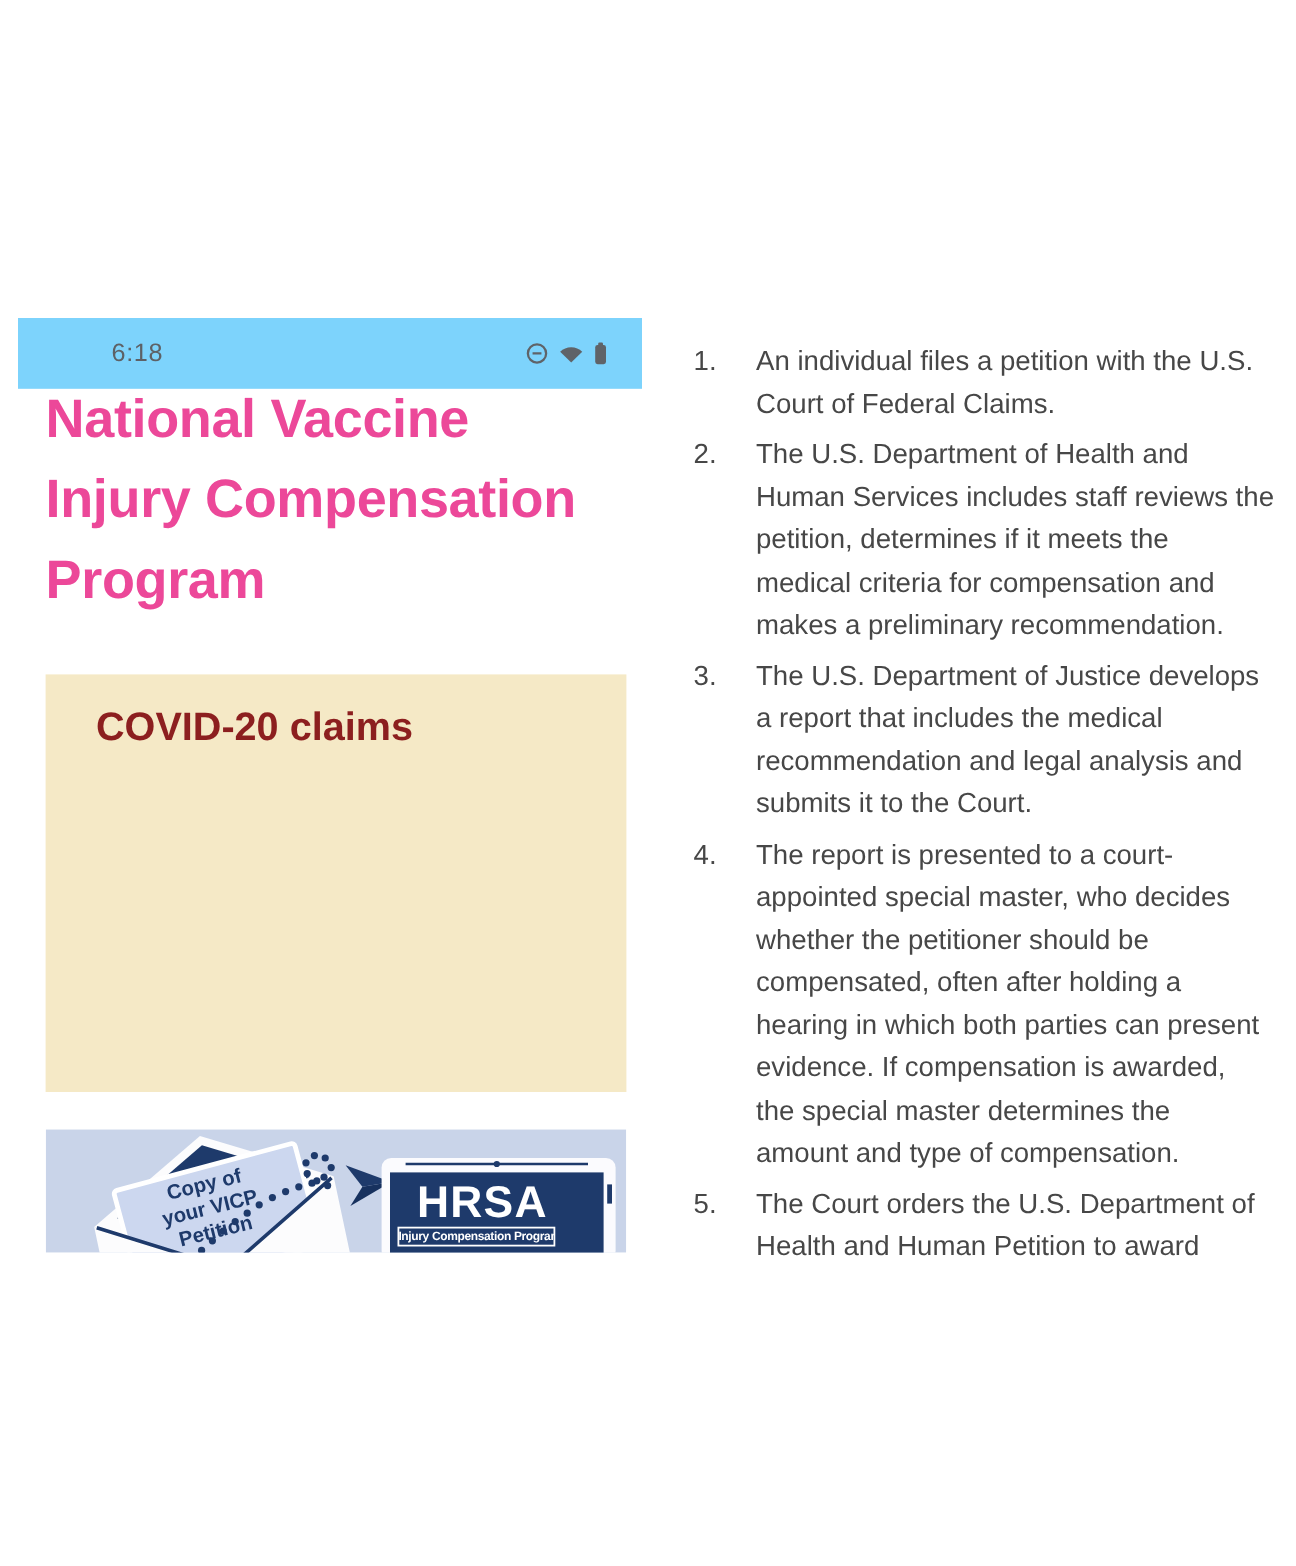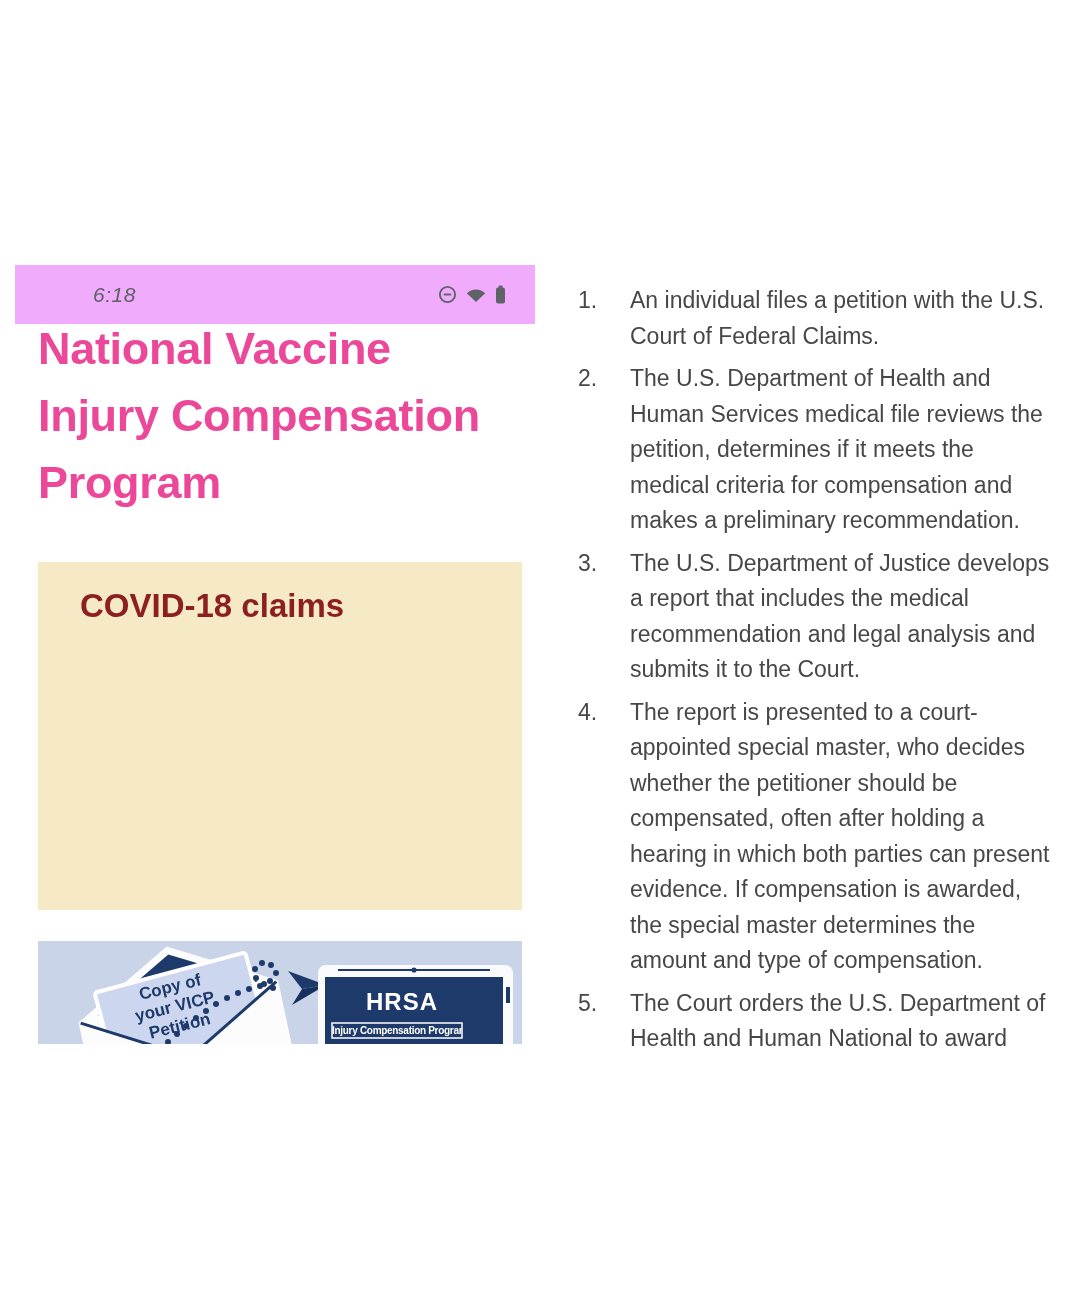--- a/index.html
+++ b/index.html
@@ -8,22 +8,22 @@
     width: 1080px; height: 1305px;
     position: relative;
     font-family: "Liberation Sans", sans-serif;
     overflow: hidden;
   }
 
   
   .status-bar {
     position: absolute; left: 15px; top: 265px;
     width: 520px; height: 59px;
-    background: #f0abfc;
-    display: flex; align-items: center; font-style: italic;
+    background: #7dd3fc;
+    display: flex; align-items: center;
   }
   .status-time {
     margin-left: 78px;
     font-size: 21px; color: #5d6166; letter-spacing: 0.5px;
   }
   .status-icons {
     margin-left: auto; margin-right: 28px;
     display: flex; align-items: center; gap: 7px;
   }
   .status-icons svg { display: block; }
@@ -71,21 +71,21 @@
     position: absolute; left: 62px; top: 36px; width: 150px;
     transform: rotate(-14deg);
     text-align: center;
     font-size: 17px; font-weight: 700; line-height: 20px;
     color: #1e3a6b;
     white-space: pre-line;
   }
   .hrsa-text {
     position: absolute; left: 287px; top: 44px; width: 154px;
     text-align: center;
-    font-size: 24px; font-weight: 700; letter-spacing: 1px;
+    font-size: 37px; font-weight: 700; letter-spacing: 1px;
     color: #ffffff; line-height: 34px;
   }
   .hrsa-caption {
     position: absolute; left: 294px; top: 82px; width: 130px; height: 15px;
     text-align: center;
     font-size: 10px; font-weight: 700; letter-spacing: -0.3px;
     color: #ffffff; line-height: 15px;
     white-space: nowrap; overflow: hidden;
   }
 
@@ -134,21 +134,21 @@
       </svg>
     </span>
   </span>
 </div>
 
 <h1 class="page-title">National Vaccine
 Injury Compensation
 Program</h1>
 
 <div class="covid-box">
-  <div class="covid-heading">COVID-18 claims</div>
+  <div class="covid-heading">COVID-20 claims</div>
 </div>
 
 <div class="banner">
   <svg width="484" height="103" viewBox="0 0 484 103">
     <rect x="0" y="0" width="484" height="103" fill="#c9d4e9"></rect>
 
     <g transform="translate(14,2) rotate(-12 130 76)">
       <polygon points="28,58 130,2 232,58 130,118" fill="#fcfcfd"></polygon>
       <polygon points="48,55 130,10 212,55" fill="#1e3a6b"></polygon>
       <g transform="rotate(-3 130 70)">
@@ -202,21 +202,21 @@
 
 <ol class="process-list">
   <li class="process-item">
     <span class="num">1.</span>
     <span class="txt">An individual files a petition with the U.S.
 Court of Federal Claims.</span>
   </li>
   <li class="process-item">
     <span class="num">2.</span>
     <span class="txt">The U.S. Department of Health and
-Human Services medical file reviews the
+Human Services includes staff reviews the
 petition, determines if it meets the
 medical criteria for compensation and
 makes a preliminary recommendation.</span>
   </li>
   <li class="process-item">
     <span class="num">3.</span>
     <span class="txt">The U.S. Department of Justice develops
 a report that includes the medical
 recommendation and legal analysis and
 submits it to the Court.</span>
@@ -228,15 +228,15 @@
 whether the petitioner should be
 compensated, often after holding a
 hearing in which both parties can present
 evidence. If compensation is awarded,
 the special master determines the
 amount and type of compensation.</span>
   </li>
   <li class="process-item">
     <span class="num">5.</span>
     <span class="txt">The Court orders the U.S. Department of
-Health and Human National to award</span>
+Health and Human Petition to award</span>
   </li>
 </ol>
 
 </body></html>

